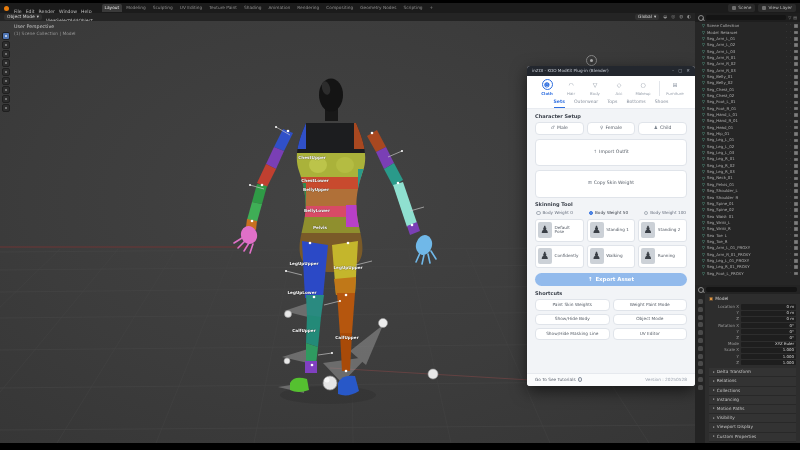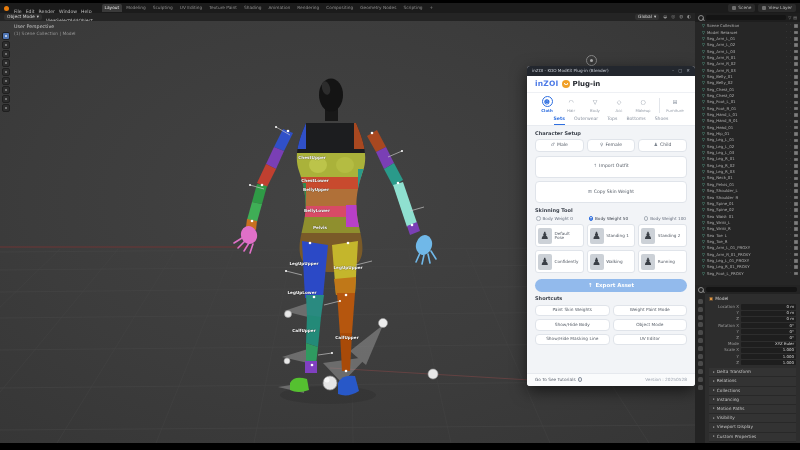--- a/index.html
+++ b/index.html
@@ -352,25 +352,20 @@
 
   <div class="plugin">
     <div class="p-titlebar">
       <span>inZOI - KOO ModKit Plug-in (Blender)</span>
       <span class="p-controls">
         <span>–</span>
         <span>▢</span>
         <span>✕</span>
       </span>
     </div>
-    <div class="p-header">
-      <span class="brand">inZOI</span>
-      <span class="smiley"></span>
-      <span class="p-title">Plug-in</span>
-    </div>
     <div class="icon-tabs">
       <span style="display:flex;gap:3px;">
           <span class="itab active">
             <span class="ic">☻</span>
             <span>Cloth</span>
           </span>
           <span class="itab">
             <span class="ic">◠</span>
             <span>Hair</span>
           </span>

